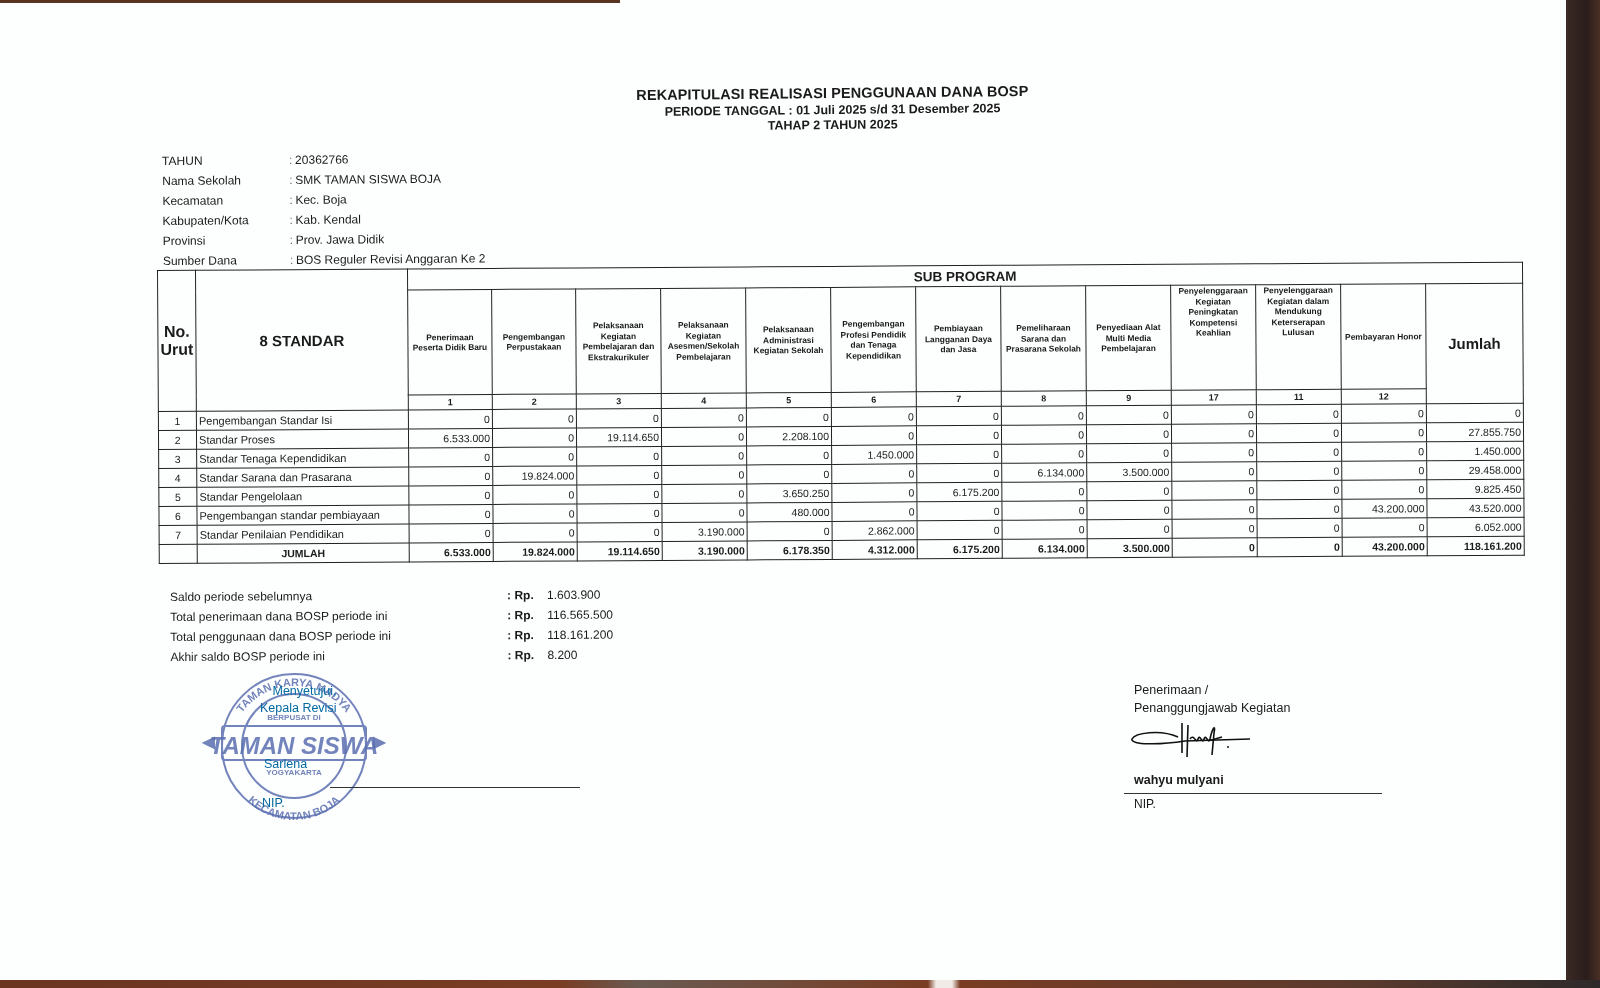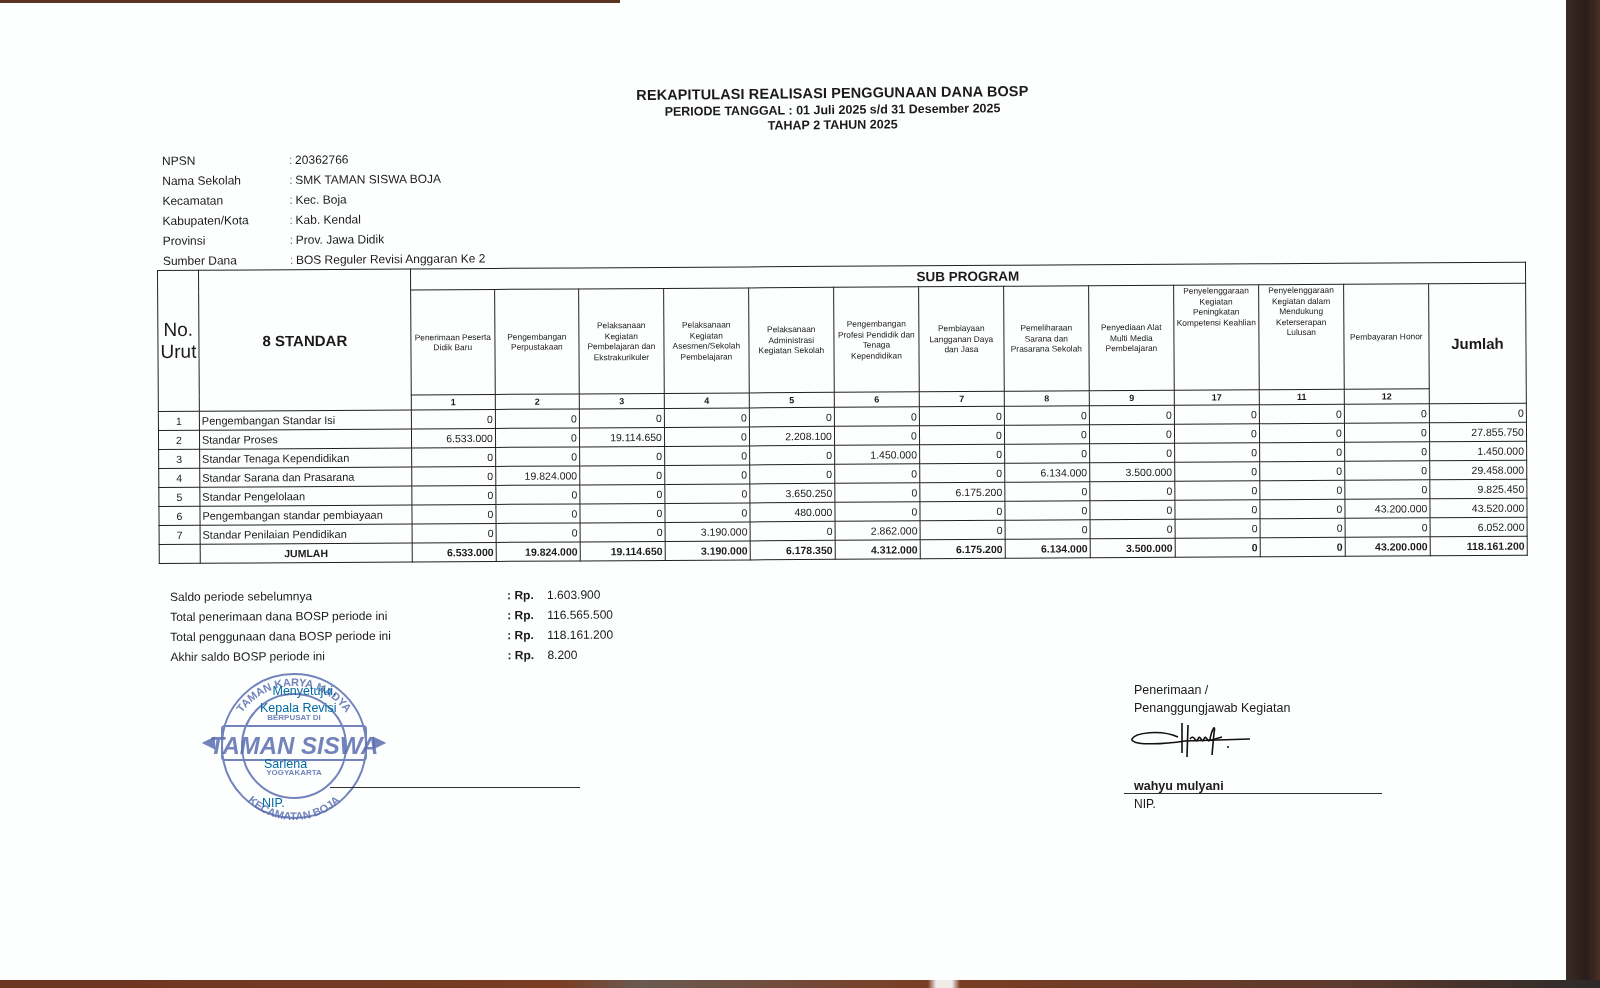--- a/index.html
+++ b/index.html
@@ -18,23 +18,23 @@
   .title-3 { font-size: 12.5px; margin-top: 1px; }
 
   .info { position: absolute; left: 162px; top: 151px; font-size: 12px; transform: rotate(-0.45deg); transform-origin: left top; }
   .info-row { display: flex; height: 20px; align-items: center; }
   .info-label { width: 127px; }
   .info-sep { width: 6px; color: #666; }
 
   table.rekap { position: absolute; left: 157px; top: 270px; border-collapse: collapse; transform: rotate(-0.35deg); transform-origin: left top; font-size: 10.5px; }
   table.rekap td, table.rekap th { border: 1.4px solid #222; padding: 0 2px; }
   th.sub-head { font-size: 13.5px; height: 20px; font-weight: bold; }
-  th.col-head { font-size: 8.4px; font-weight: normal; height: 104px; line-height: 1.25; vertical-align: middle; }
+  th.col-head { font-size: 8.4px; font-weight: bold; height: 104px; line-height: 1.25; vertical-align: middle; }
   th.big { font-size: 15px; font-weight: bold; }
-  th.no-urut { font-size: 19px; font-weight: normal; width: 33px; }
+  th.no-urut { font-size: 16px; font-weight: bold; width: 33px; }
   th.num { font-size: 9px; height: 14px; font-weight: bold; }
   td.no { text-align: center; width: 33px; font-size: 10.5px; }
   td.name { width: 207px; font-size: 11px; }
   td.val { text-align: right; font-size: 10.5px; height: 18px; }
   tr.total td { font-weight: bold; font-size: 10.5px; }
   tr.total td.name { text-align: center; }
 
   .summary { position: absolute; left: 170px; top: 587px; font-size: 12px; transform: rotate(-0.3deg); transform-origin: left top; }
   .sum-row { display: flex; height: 20px; align-items: center; }
   .sum-label { width: 337px; }
@@ -42,40 +42,40 @@
   .sum-val { font-weight: normal; }
 
   .stamp { position: absolute; left: 200px; top: 672px; width: 188px; height: 148px; }
   .approve { position: absolute; left: 260px; top: 683px; font-size: 12.5px; color: #0369a1; line-height: 17px; text-align: right; }
   .approve .name { position: absolute; top: 73px; left: 4px; }
   .approve .nip { position: absolute; top: 112px; left: 2px; }
   .sig-line-left { position: absolute; left: 330px; top: 787px; width: 250px; height: 1px; background: #333; }
 
   .treasurer { position: absolute; left: 1134px; top: 681px; font-size: 12.5px; line-height: 18px; }
   .treasurer .signature { display: block; width: 120px; height: 40px; margin: 2px 0 0 -4px; }
-  .treasurer .name { font-weight: bold; margin-top: 18px; }
+  .treasurer .name { font-weight: bold; margin-top: 12px; }
   .sig-line-right { position: absolute; left: 1124px; top: 793px; width: 258px; height: 1px; background: #333; }
   .treasurer-nip { position: absolute; left: 1134px; top: 797px; font-size: 12px; }
 </style>
 </head>
 <body>
 
 <div class="edge-top"></div>
 <div class="edge-right"></div>
 <div class="edge-bottom"></div>
 
 <div class="title-block">
   <div class="title-1">REKAPITULASI REALISASI PENGGUNAAN DANA BOSP</div>
   <div class="title-2">PERIODE TANGGAL : 01 Juli 2025 s/d 31 Desember 2025</div>
   <div class="title-3">TAHAP 2 TAHUN 2025</div>
 </div>
 
 <div class="info">
   <div class="info-row">
-    <span class="info-label">NPSN</span>
+    <span class="info-label">TAHUN</span>
       <span class="info-sep">:</span>
       <span>20362766</span>
   </div>
   <div class="info-row">
     <span class="info-label">Nama Sekolah</span>
       <span class="info-sep">:</span>
       <span>SMK TAMAN SISWA BOJA</span>
   </div>
   <div class="info-row">
     <span class="info-label">Kecamatan</span>

